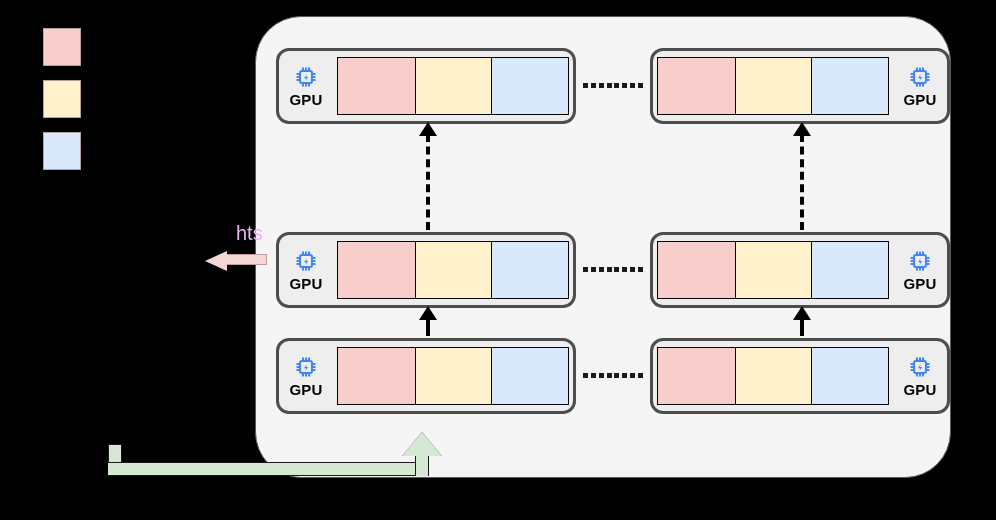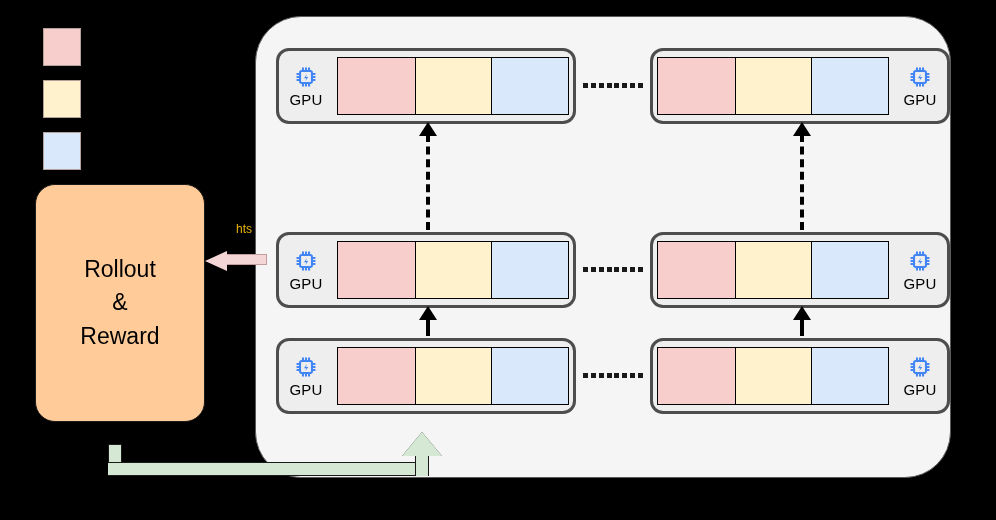--- a/index.html
+++ b/index.html
@@ -99,21 +99,21 @@
     flex: 0 0 54px;
     display: flex;
     flex-direction: column;
     align-items: center;
     justify-content: center;
     gap: 1px;
   }
   .gpu-badge svg { display: block; }
   .gpu-label {
     font-size: 15px;
-    font-weight: normal;
+    font-weight: bold;
     color: #000000;
     letter-spacing: 0.2px;
   }
 
   .shard-strip {
     flex: 1 1 auto;
     height: 58px;
     display: flex;
     border: 1.5px solid #000000;
     box-sizing: border-box;
@@ -196,22 +196,22 @@
     left: 0; top: 0;
     width: 0; height: 0;
     border-top: 10px solid transparent;
     border-bottom: 10px solid transparent;
     border-right: 22px solid #f5d6d6;
   }
   #weights-label {
     position: absolute;
     left: 236px;
     top: 222px;
-    font-size: 12px;
-    color: #eab308;
+    font-size: 20px;
+    color: #f0abfc;
     white-space: nowrap;
   }
 
   
   #green-arrow {
     position: absolute;
     left: 108px;
     top: 430px;
     width: 340px;
     height: 60px;
@@ -265,25 +265,20 @@
 </style>
 </head>
 <body>
 
 <div id="stage">
 
   <div class="legend-swatch" id="legend-swatch-0" style="background: rgb(248, 206, 204);"></div>
   <div class="legend-swatch" id="legend-swatch-1" style="background: rgb(255, 242, 204);"></div>
   <div class="legend-swatch" id="legend-swatch-2" style="background: rgb(218, 232, 252);"></div>
 
-  <div id="rollout-box">
-    <div>Rollout</div>
-    <div>&amp;</div>
-    <div>Reward</div>
-  </div>
 
   <div id="model-panel"></div>
 
   <div class="gpu-block left gpu-row-top">
     <div class="gpu-badge">
       <span>
         <svg width="26" height="26" viewBox="0 0 24 24" fill="none" stroke="#4285f4" stroke-width="1.9">
           <rect x="6.5" y="6.5" width="11" height="11" rx="1.6" fill="none"></rect>
           <path d="M12.8 9.2l-2.6 3.9h2.1l-0.9 2.7 2.7-3.9h-2.1z" fill="#4285f4" stroke="none"></path>
           <path d="M9.2 6.5V4M12 6.5V4M14.8 6.5V4M9.2 20v-2.5M12 20v-2.5M14.8 20v-2.5M6.5 9.2H4M6.5 12H4M6.5 14.8H4M20 9.2h-2.5M20 12h-2.5M20 14.8h-2.5" stroke-linecap="round"></path>

